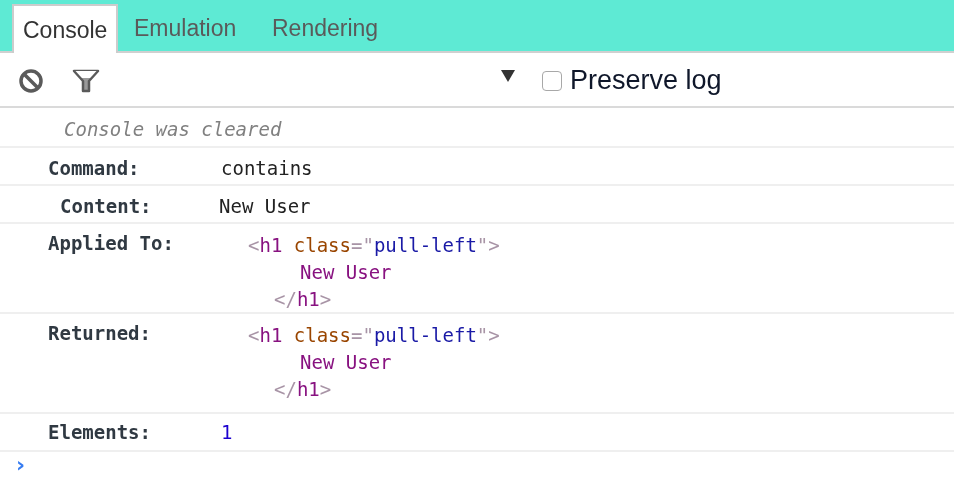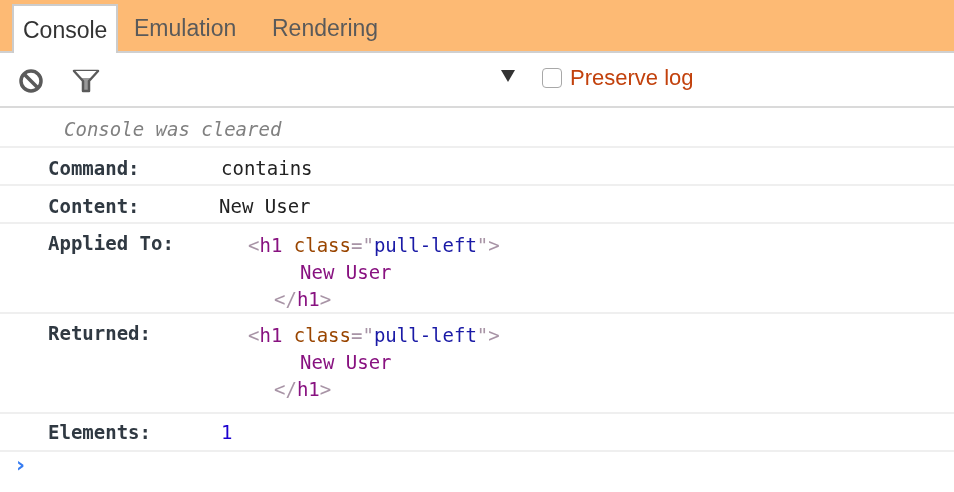--- a/index.html
+++ b/index.html
@@ -5,21 +5,21 @@
     html, body { margin: 0; padding: 0; }
     body {
       width: 954px; height: 492px; overflow: hidden;
       background: #ffffff;
       font-family: "Liberation Sans", "DejaVu Sans", sans-serif;
       color: #303942;
       position: relative;
     }
     .tabbar {
       position: absolute; left: 0; top: 0; width: 954px; height: 53px;
-      background: #fdba74;
+      background: #5eead4;
       border-bottom: 2px solid #d0d0d0;
       box-sizing: border-box;
     }
     .tab {
       position: absolute; top: 4px; height: 49px;
       font-size: 23px; color: #5a5a5a;
       line-height: 48px;
       padding: 0 9px;
       box-sizing: border-box;
       cursor: pointer;
@@ -46,21 +46,21 @@
       position: absolute; left: 500px; top: 16px; cursor: pointer;
     }
     .preserve {
       position: absolute; left: 542px; top: 12px; display: flex; align-items: center;
       cursor: pointer;
     }
     .checkbox {
       width: 20px; height: 20px; border: 1.5px solid #a8a8a8; border-radius: 4px;
       background: #fff; box-sizing: border-box; margin-right: 8px;
     }
-    .preserve-label { font-size: 22px; color: #c2410c; }
+    .preserve-label { font-size: 27px; color: #0f172a; }
     .console {
       position: absolute; left: 0; top: 108px; width: 954px;
       font-family: "DejaVu Sans Mono", "Liberation Mono", monospace;
       font-size: 19px;
     }
     .row {
       position: relative;
       border-bottom: 2px solid #efefef;
       box-sizing: border-box;
     }
@@ -118,21 +118,21 @@
 
 <div class="console">
   <div class="row cleared">Console was cleared</div>
 
   <div class="row" style="height:38px;">
     <span class="label" style="top:9px;">Command:</span>
     <span class="val" style="left:221px; top:9px;">contains</span>
   </div>
 
   <div class="row" style="height:38px;">
-    <span class="label" style="top:9px;">Content:</span>
+    <span class="label" style="top:9px;margin-left:12px;">Content:</span>
     <span class="val" style="left:219px; top:9px;">New User</span>
   </div>
 
   <div class="row" style="height:90px;">
     <span class="label" style="top:8px;">Applied To:</span>
     <div class="val" style="left:248px; top:8px; line-height:27px;">
       <div><span class="tag">&lt;</span><span class="tagname">h1</span> <span class="attrname">class</span><span class="tag">="</span><span class="attrval">pull-left</span><span class="tag">"&gt;</span></div>
       <div class="textnode" style="padding-left:52px;">New User</div>
       <div style="padding-left:26px;"><span class="tag">&lt;/</span><span class="tagname">h1</span><span class="tag">&gt;</span></div>
     </div>

